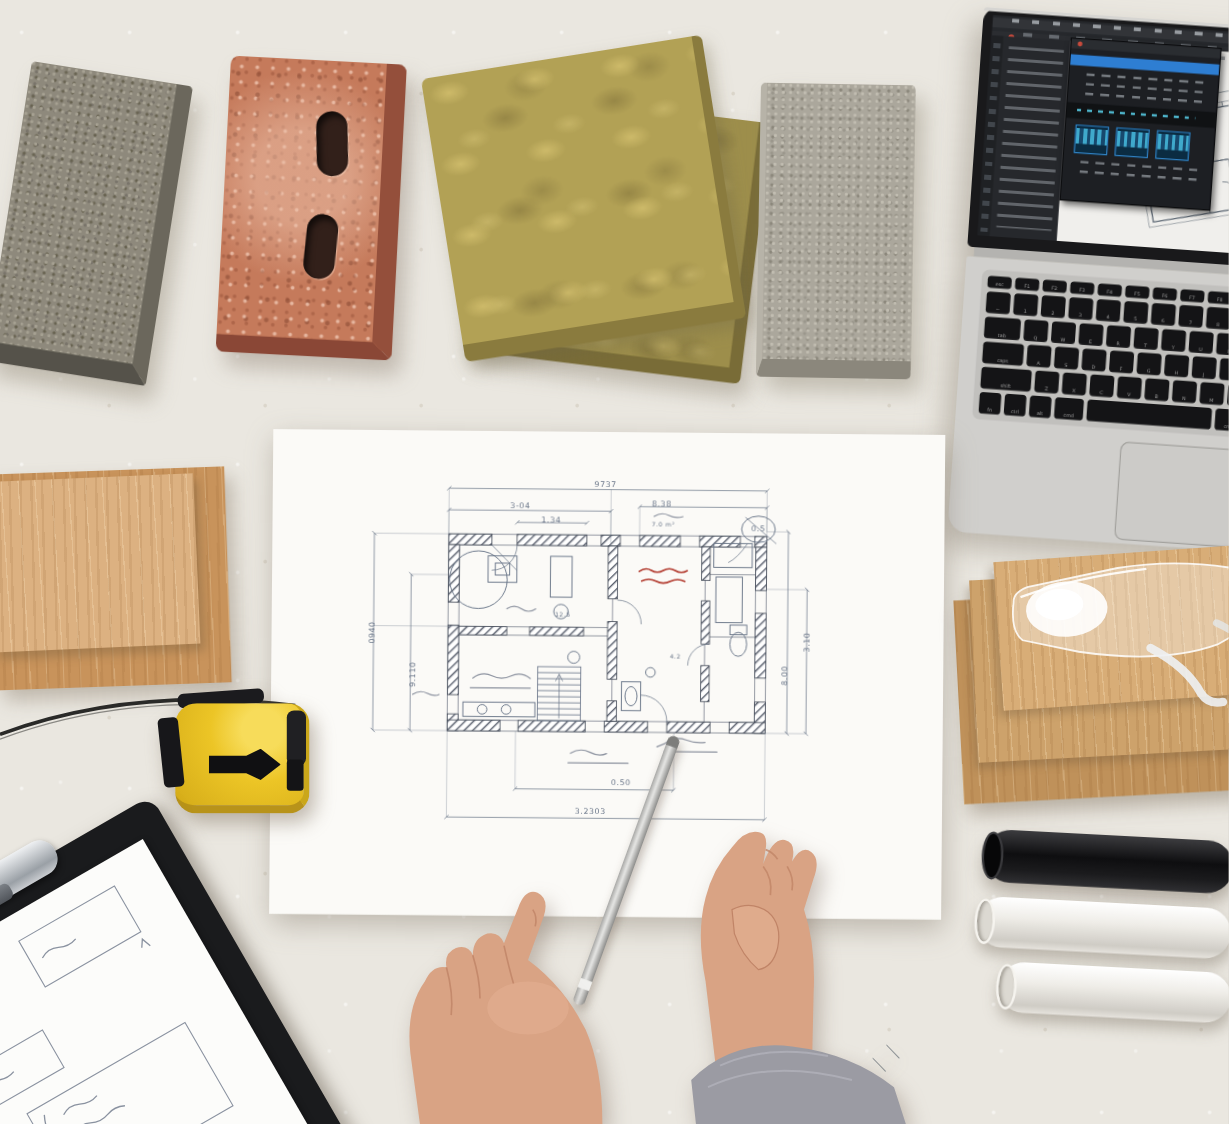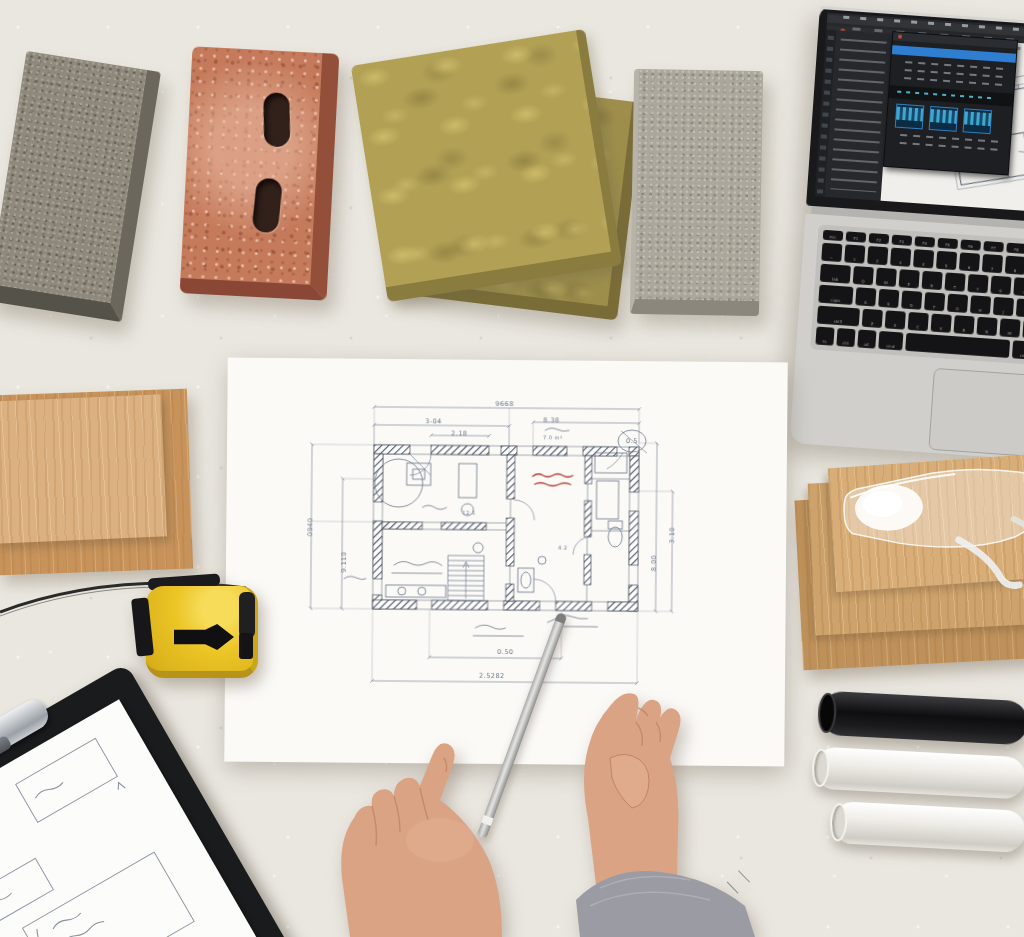--- a/index.html
+++ b/index.html
@@ -436,31 +436,31 @@
       <g stroke="#8d93a0" stroke-width="1" fill="none" stroke-linecap="round">
         <path d="M168,206 q8,-6 16,-2 t16,0 t16,2 M166,214 H216"></path>
         <path d="M318,70 q6,-4 12,-1 t12,1"></path>
         <path d="M330,258 q8,-5 16,-2 t16,2 M328,266 H372 M322,262 L336,256"></path>
         <path d="M196,148 q6,-4 12,0 t12,0"></path>
         <path d="M250,268 q8,-5 16,-1 t14,1 M248,276 H298"></path>
         <path d="M118,220 q6,-4 12,-1 t10,1"></path>
       </g>
     </svg>
     <div id="bp-notes">
-        <div class="bp-note" style="left: 268px; top: 40px; font-size: 6.5px;">9668</div>
+        <div class="bp-note" style="left: 268px; top: 40px; font-size: 6.5px;">9737</div>
         <div class="bp-note" style="left: 198px; top: 58px; font-size: 6.5px;">3-04</div>
         <div class="bp-note" style="left: 316px; top: 56px; font-size: 6.5px;">8.38</div>
-        <div class="bp-note" style="left: 224px; top: 70px; font-size: 6.5px;">2.18</div>
+        <div class="bp-note" style="left: 224px; top: 70px; font-size: 6.5px;">1.34</div>
         <div class="bp-note" style="left: 316px; top: 74px; font-size: 5px;">7.0 m²</div>
         <div class="bp-note" style="left: 80px; top: 178px; font-size: 6.5px; transform: rotate(-90deg);">0940</div>
         <div class="bp-note" style="left: 114px; top: 214px; font-size: 6.5px; transform: rotate(-90deg);">9.110</div>
         <div class="bp-note" style="left: 236px; top: 150px; font-size: 5px;">12.5</div>
         <div class="bp-note" style="left: 332px; top: 184px; font-size: 5px;">4.2</div>
-        <div class="bp-note" style="left: 252px; top: 288px; font-size: 6.5px; padding-left: 20px;">0.50</div>
-        <div class="bp-note" style="left: 254px; top: 312px; font-size: 6.5px;">2.5282</div>
+        <div class="bp-note" style="left: 264px; top: 288px; font-size: 6.5px; padding-left: 20px;">0.50</div>
+        <div class="bp-note" style="left: 254px; top: 312px; font-size: 6.5px;">3.2303</div>
         <div class="bp-note" style="left: 424px; top: 210px; font-size: 6.5px; transform: rotate(-90deg);">8.00</div>
         <div class="bp-note" style="left: 442px; top: 182px; font-size: 6.5px; transform: rotate(-90deg);">3.10</div>
         <div class="bp-note" style="left: 399px; top: 76px; font-size: 6.5px;">0.5</div>
       </div>
   </div>
 
   <div class="obj woodstack">
     <div class="board board3 grain"></div>
     <div class="board board2 grain"></div>
     <div class="board board1 grain"></div>

